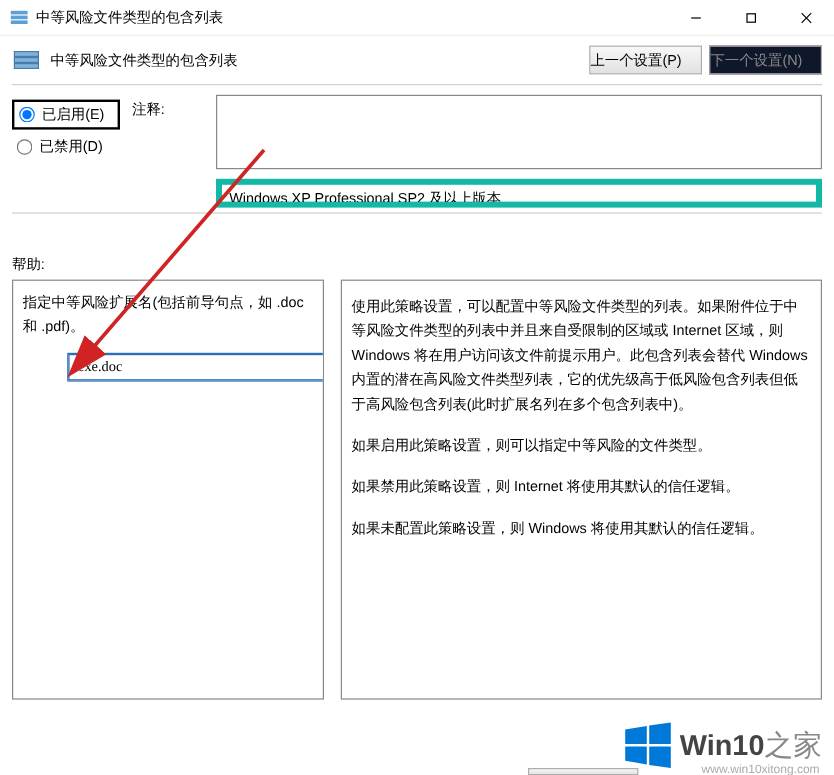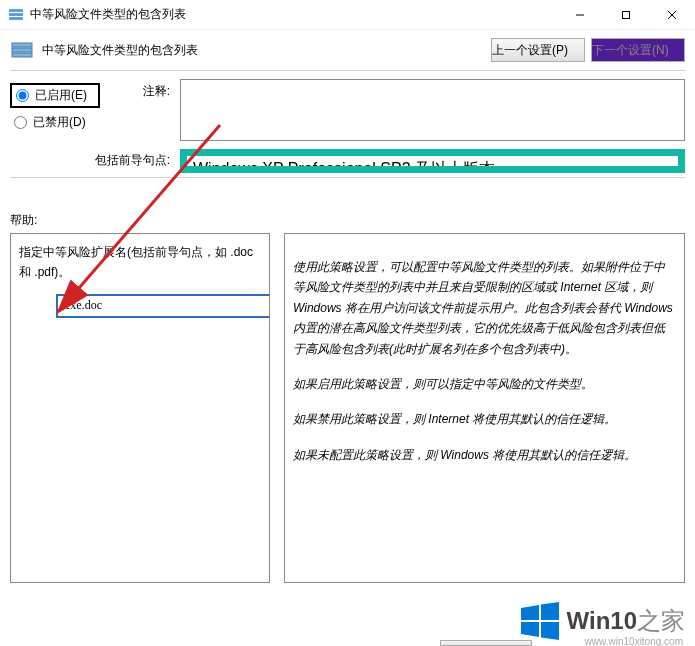--- a/index.html
+++ b/index.html
@@ -46,21 +46,21 @@
   }
   .header-title { flex: 1; font-size: 12px; }
   .nav-btn {
     width: 94px; height: 24px;
     border: 1px solid #adadad;
     background: linear-gradient(#f8f8f8,#e1e1e1);
     font-size: 12px;
     margin-left: 6px;
     line-height: 22px;
   }
-  .nav-btn.disabled { color: #888; background: #4c1d95; }
+  .nav-btn.disabled { color: #888; background: #0f172a; }
   hr.divider { border: none; border-top: 1px solid #d0d0d0; margin: 4px 10px; }
 
   .config-area {
     display: flex;
     gap: 10px;
     padding: 4px 10px 0 10px;
   }
   .radio-col {
     width: 90px;
     display: flex;
@@ -76,24 +76,22 @@
     padding: 2px 2px;
   }
   .radio-row input { margin: 0 2px 0 2px; }
   .highlighted {
     border: 2px solid #000;
     align-items: center;
   }
   .labels-col {
     width: 60px;
     display: flex;
-    flex-direction: column;
-    align-items: flex-end;
     padding-top: 4px;
-    gap: 52px;
+    gap: 83px;
   }
   .labels-col .lbl { font-size: 12px; white-space: nowrap; }
   .fields-col {
     flex: 1;
     display: flex;
     flex-direction: column;
     gap: 8px;
   }
   .comment-box {
     height: 62px;
@@ -102,23 +100,23 @@
     padding: 4px;
     overflow-y: scroll;
   }
   .platform-row {
     display: flex;
     gap: 6px;
   }
   .platform-box {
     flex: 1;
     height: 24px;
-    border: 7px solid #14b8a6;
+    border: 5px solid #14b8a6;
     padding: 3px 6px;
-    font-size: 16px;
+    font-size: 12px;
     overflow-y: scroll;
     white-space: nowrap;
   }
 
   .section-headers {
     display: flex;
     padding: 30px 10px 4px 10px;
     gap: 20px;
   }
   .section-headers .hlabel-left { width: 260px; }
@@ -144,21 +142,21 @@
   .ext-input {
     width: 100%;
     height: 22px;
     border: 1px solid #2d6fb7;
     outline: 1px solid #2d6fb7;
     padding: 2px 4px;
     font-family: Liberation Serif, serif;
     font-size: 12px;
     margin-left: 38px;
   }
-  .help-panel p { margin: 15px 0 14px 0; font-style: italic; }
+  .help-panel p { margin: 3px 0 14px 0; }
 
   
   .arrow-svg {
     position: absolute;
     left: 40px;
     top: 115px;
     pointer-events: none;
     z-index: 50;
   }
 

